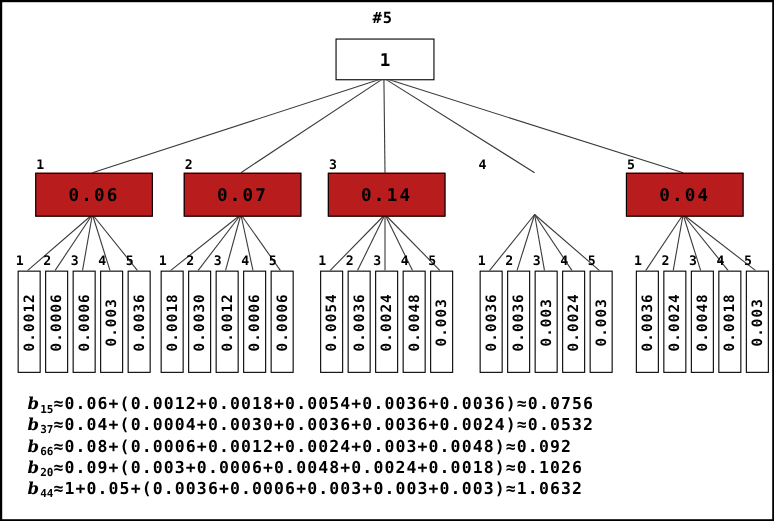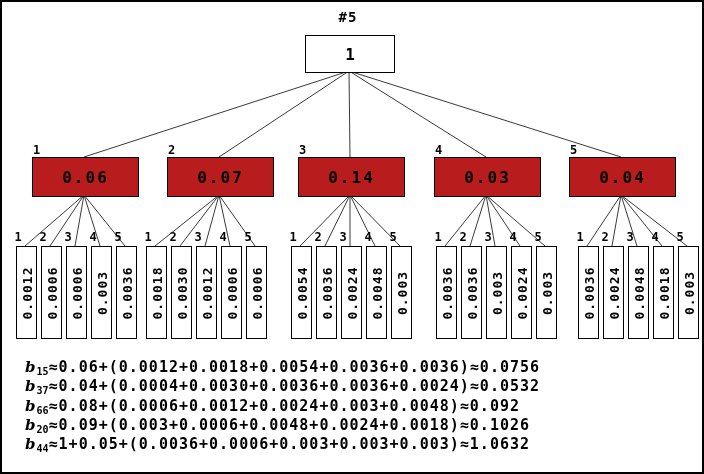--- a/index.html
+++ b/index.html
@@ -100,21 +100,20 @@
 
   <div class="branch-label" style="left:31px">1</div>
   <div class="branch-label" style="left:166px">2</div>
   <div class="branch-label" style="left:297px">3</div>
   <div class="branch-label" style="left:433px">4</div>
   <div class="branch-label" style="left:568px">5</div>
 
   <div class="branch" style="left:30px">0.06</div>
   <div class="branch" style="left:165px">0.07</div>
   <div class="branch" style="left:296px">0.14</div>
-  <div class="branch" style="left:432px">0.03</div>
   <div class="branch" style="left:567px">0.04</div>
 
   <div class="leaf-label" style="left:10px">1</div>
   <div class="leaf-label" style="left:35px">2</div>
   <div class="leaf-label" style="left:60px">3</div>
   <div class="leaf-label" style="left:85px">4</div>
   <div class="leaf-label" style="left:110px">5</div>
   <div class="leaf" style="left:14px">
       <span class="val">0.0012</span>
     </div>

